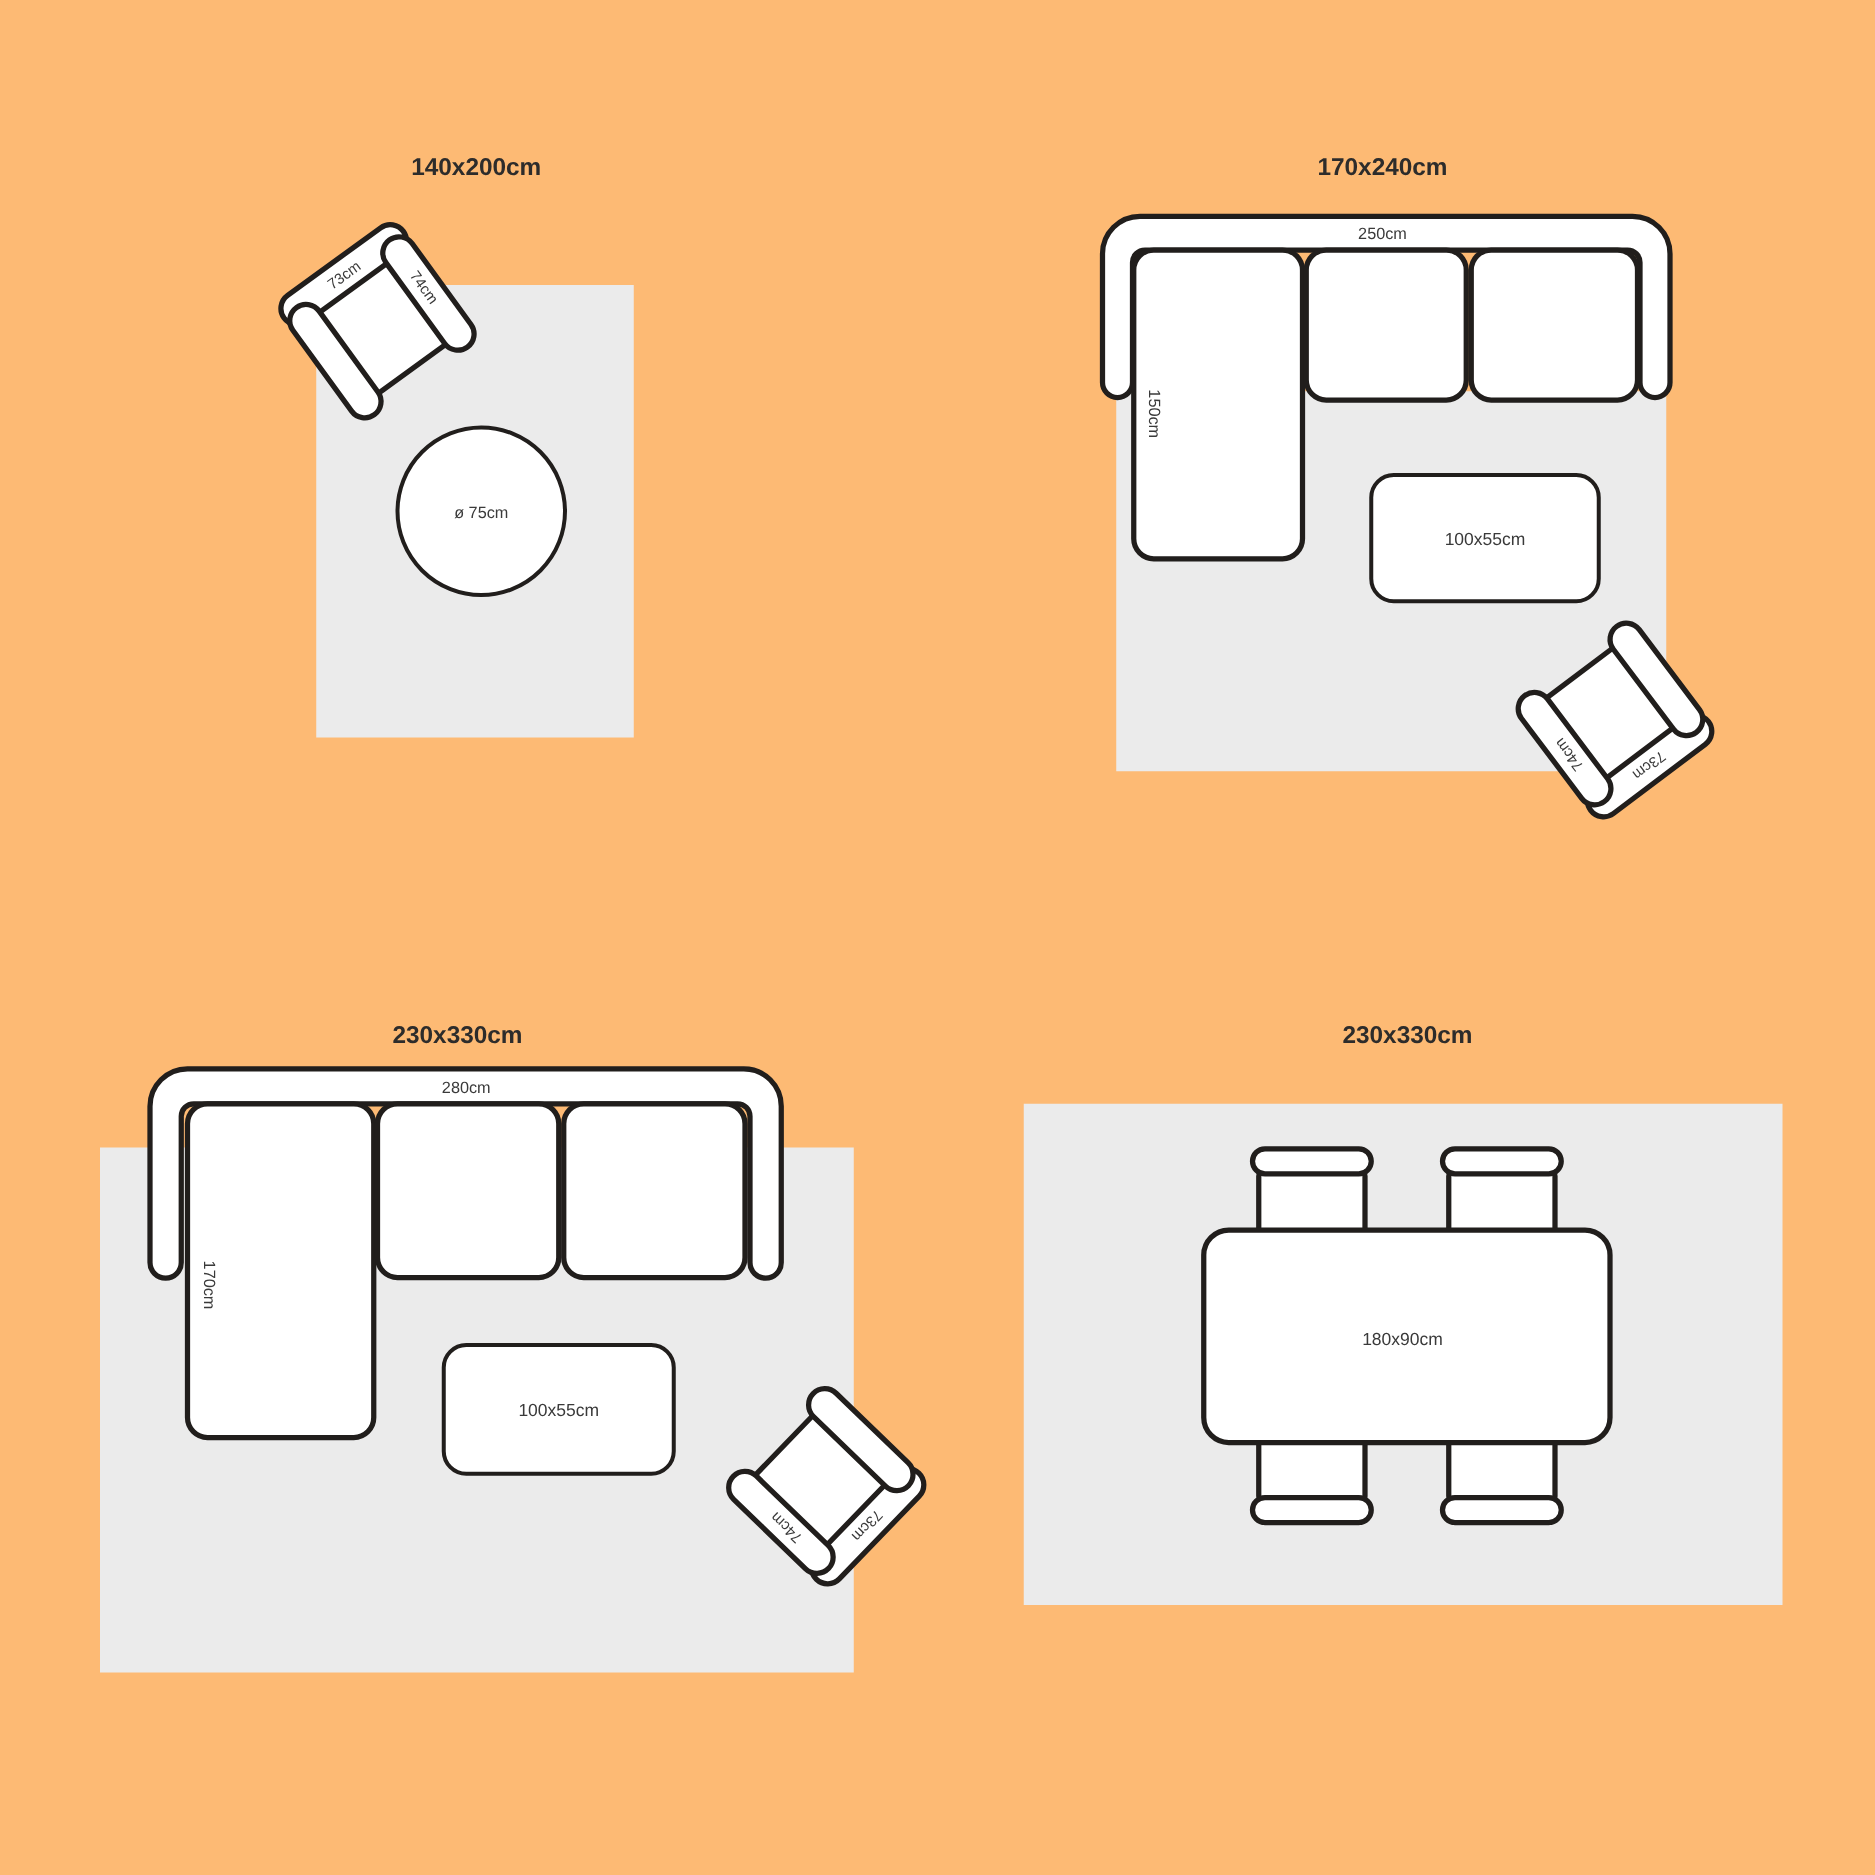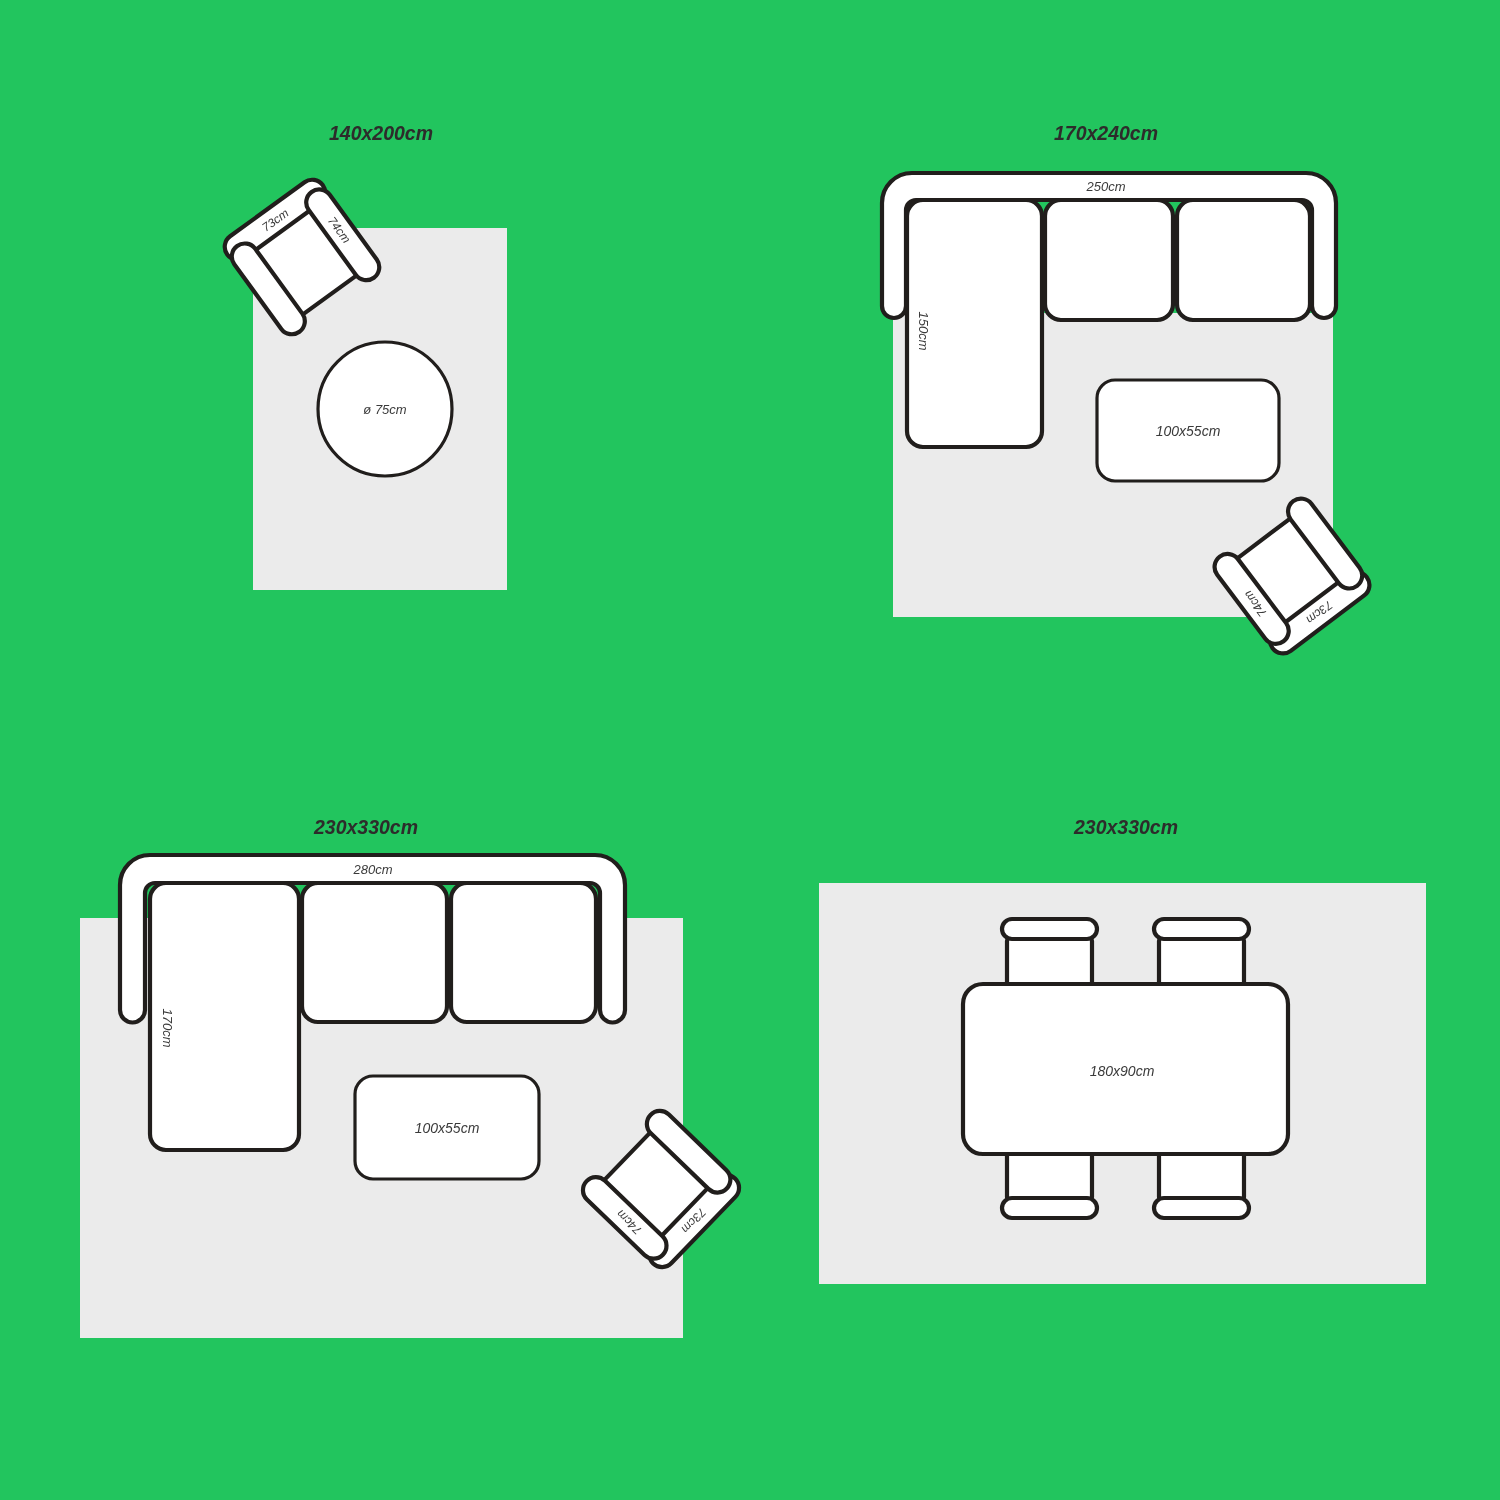--- a/index.html
+++ b/index.html
@@ -4,23 +4,22 @@
 <style>
   html, body {
     margin: 0;
     padding: 0;
     background: #ffffff;
   }
   .canvas {
     position: relative;
     width: 1500px;
     height: 1500px;
-    background: #22c55e;
+    background: #fdba74;
     font-family: "Liberation Sans", "DejaVu Sans", sans-serif;
-    font-style: italic;
   }
   svg { display: block; }
   .title {
     font-size: 19.5px;
     font-weight: 700;
     fill: #2d2c2b;
   }
   .dim-label {
     font-size: 13px;
     font-weight: 400;

